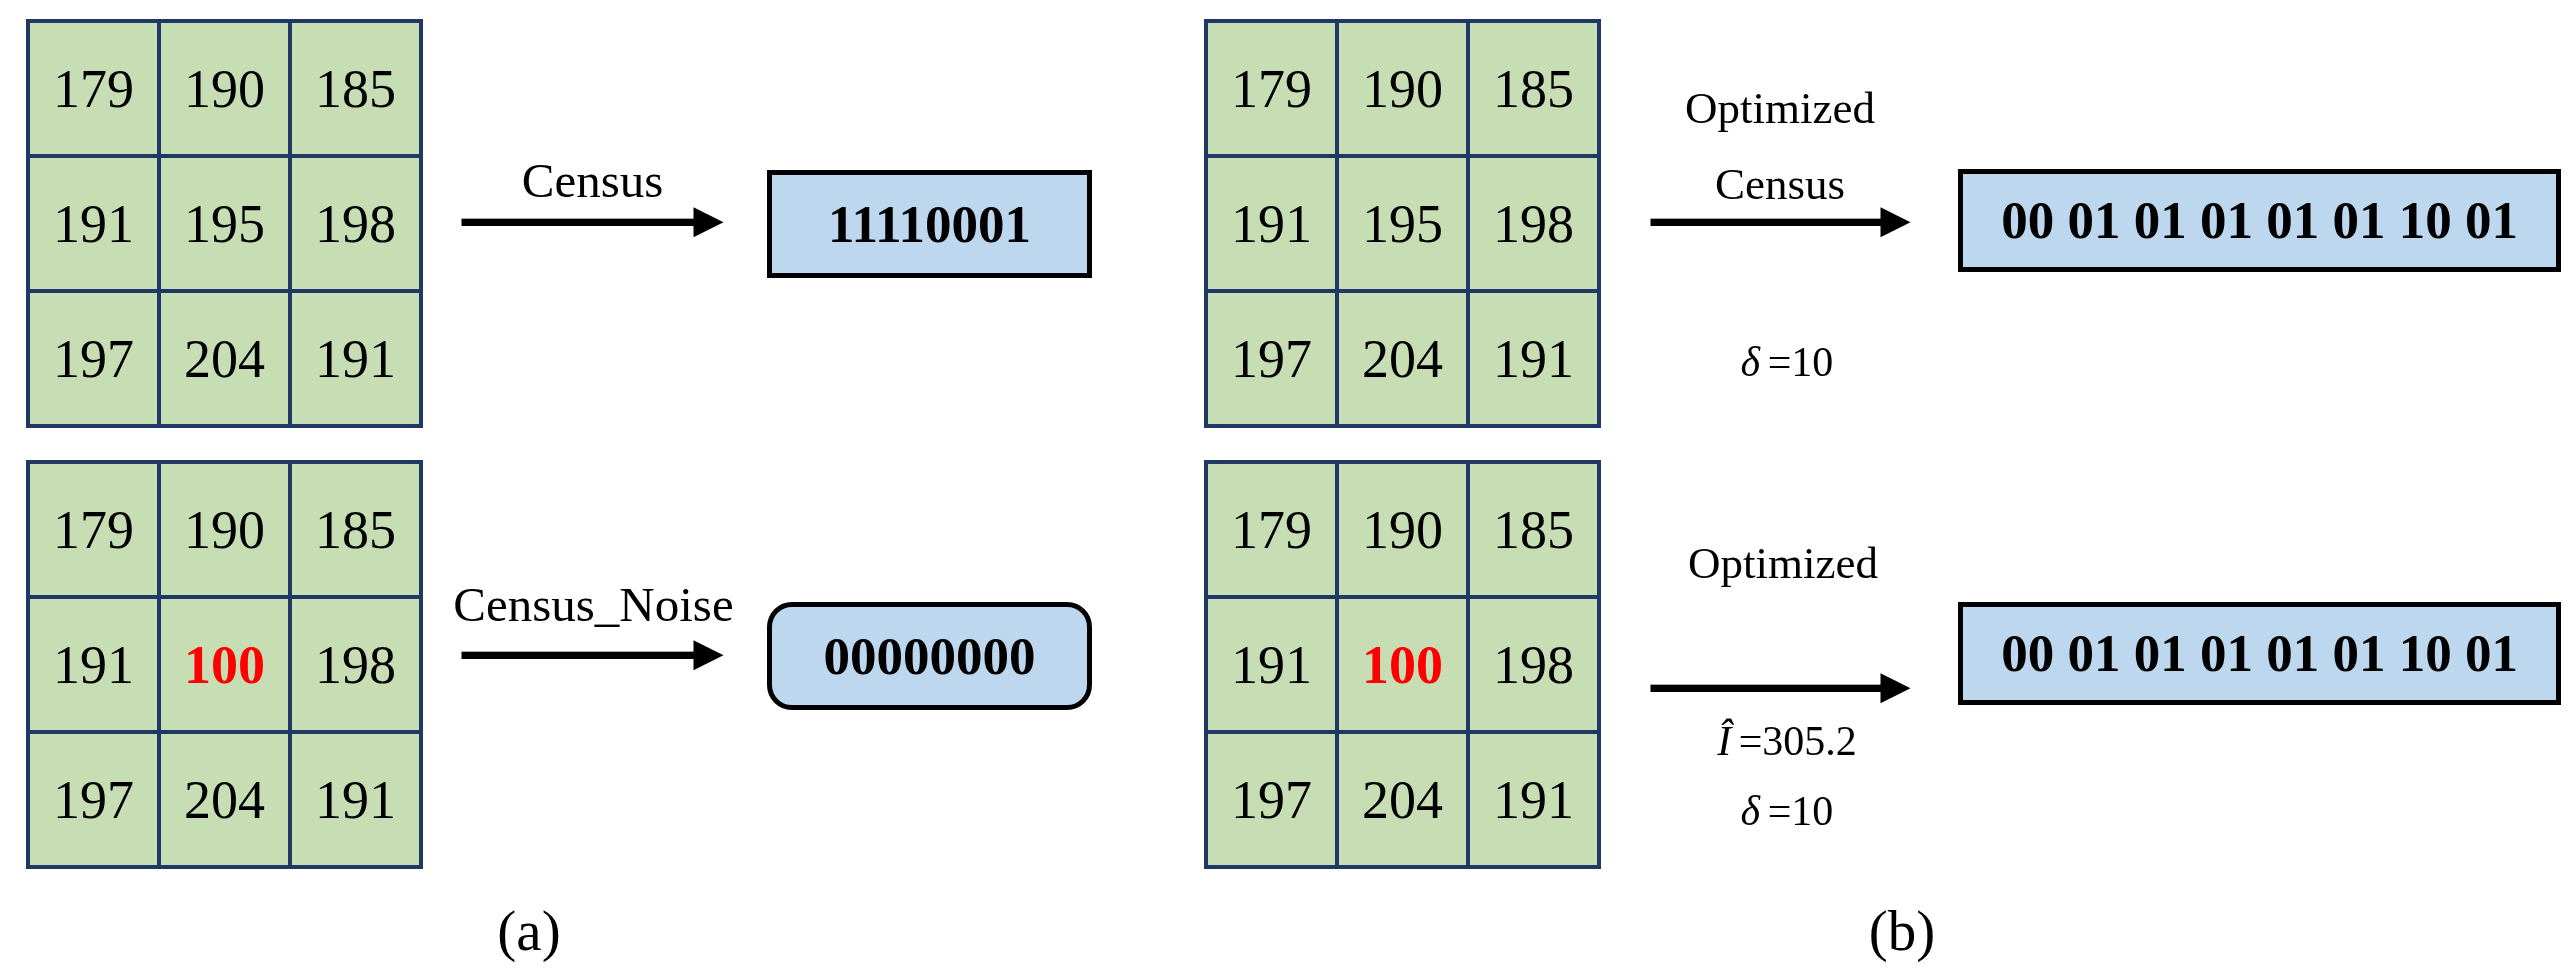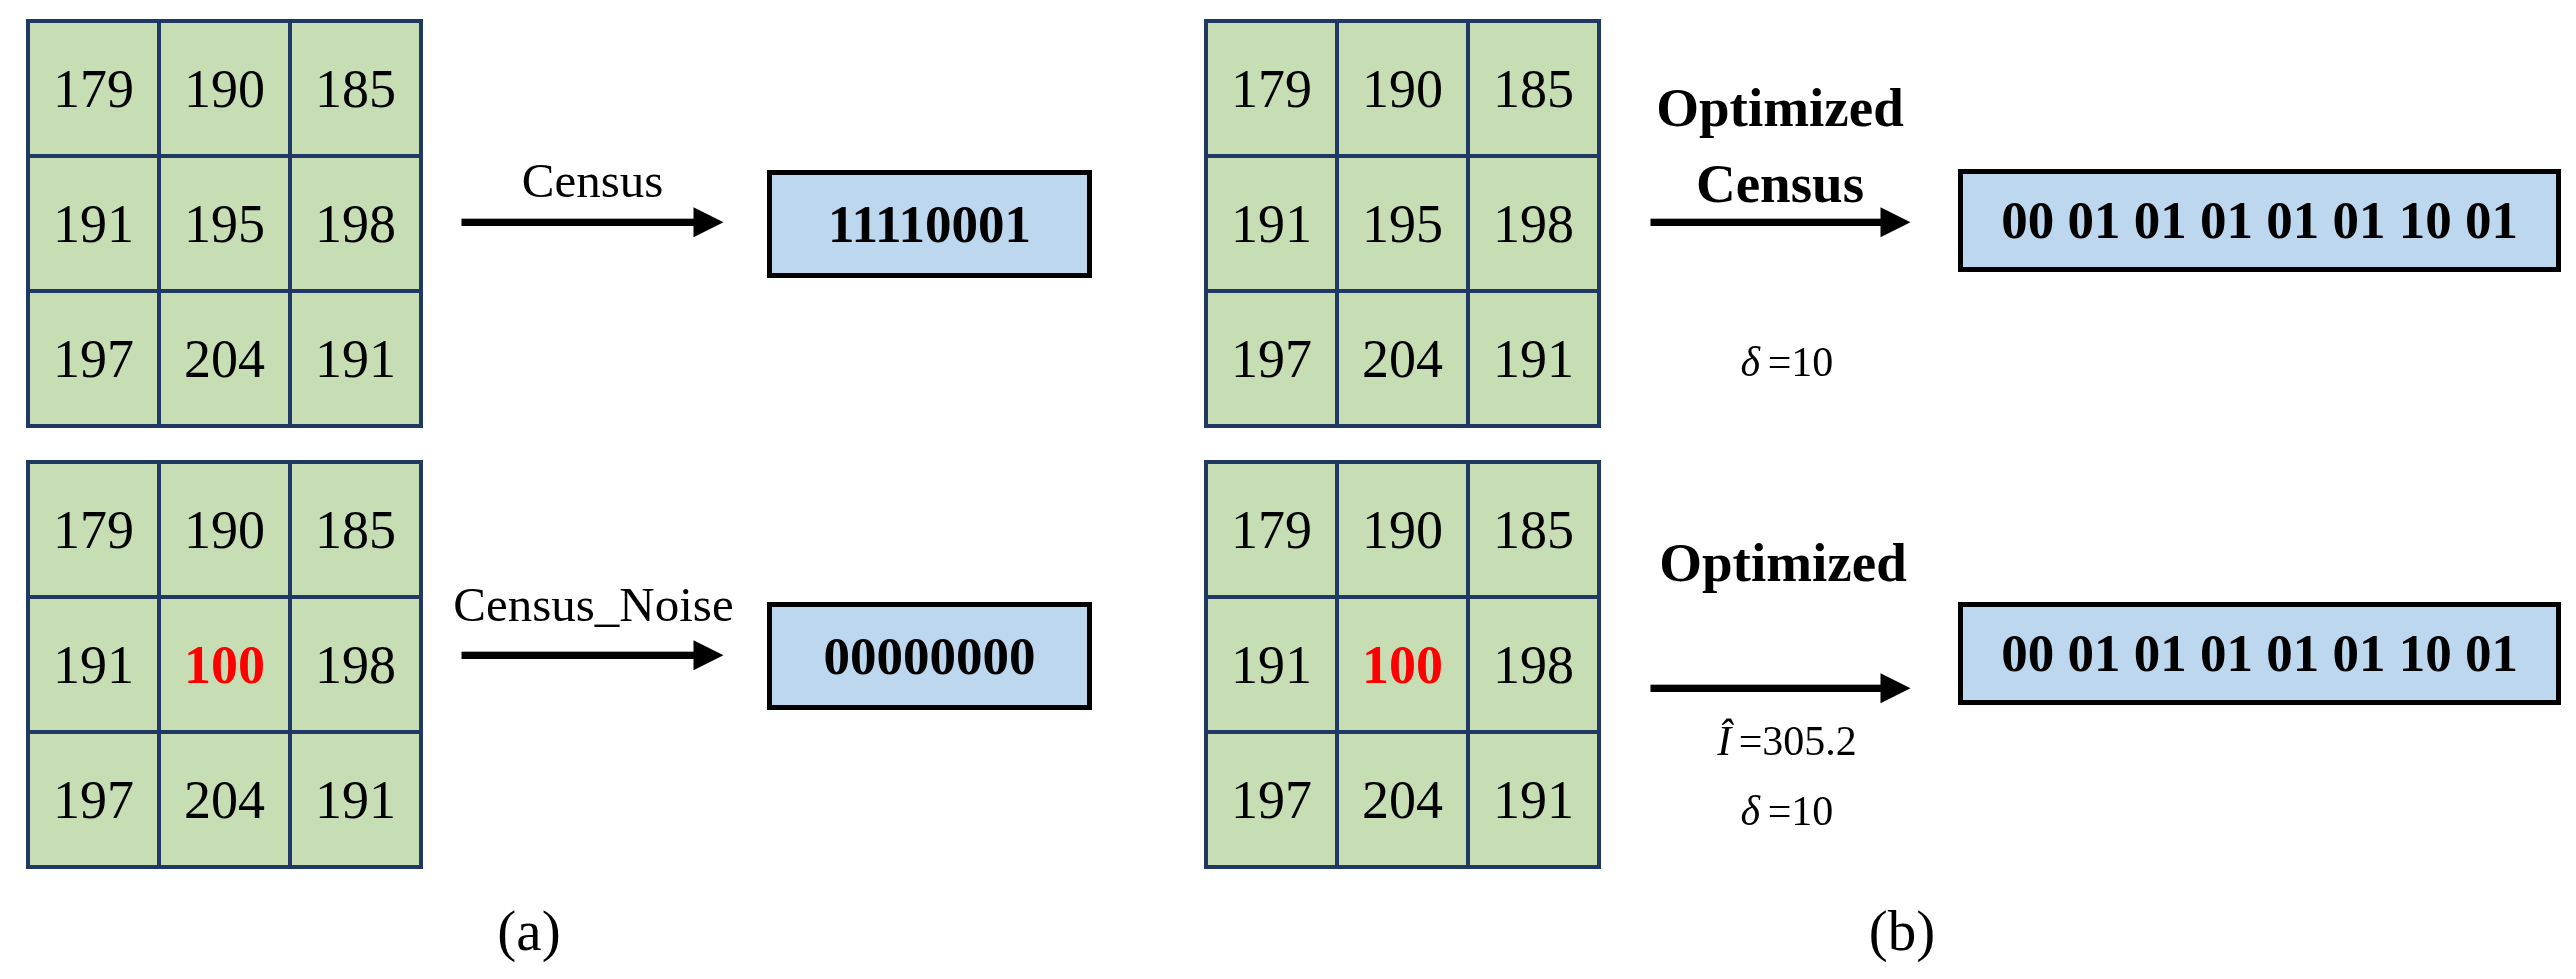--- a/index.html
+++ b/index.html
@@ -34,39 +34,39 @@
   #matrix-b2{left:1204px;top:460px;}
 
   
   .result{
     position:absolute;box-sizing:border-box;
     background:var(--result_fill);border:5.4px solid var(--result_border);
     display:flex;align-items:center;justify-content:center;
     font-size:53px;line-height:1;white-space:nowrap;font-weight:bold;
   }
   #result-a1{left:767px;top:170px;width:325px;height:108px;}
-  #result-a2{left:767px;top:602px;width:325px;height:108px;}
+  #result-a2{left:767px;top:602px;width:325px;height:108px;border-radius:25px;}
   #result-b1{left:1958px;top:169px;width:603px;height:103px;}
   #result-b2{left:1958px;top:602px;width:603px;height:103px;}
 
   
   .arrow{position:absolute;}
   #arrow-a1{left:460px;top:204px;}
   #arrow-a2{left:460px;top:637px;}
   #arrow-b1{left:1649px;top:204px;}
   #arrow-b2{left:1649px;top:670px;}
 
   
   .arrow-label{
     position:absolute;text-align:center;font-size:49px;line-height:1.2;white-space:nowrap;
   }
   #label-a1{left:460px;width:265px;top:152px;}
   #label-a2{left:445px;width:297px;top:576px;}
   .arrow-label-2line{
-    position:absolute;text-align:center;font-size:55px;line-height:76px;white-space:nowrap;font-weight:bold;
+    position:absolute;text-align:center;font-size:45px;line-height:76px;white-space:nowrap;
   }
   #label-b1{left:1645px;width:270px;top:70px;}
   #label-b2{left:1618px;width:330px;top:525px;}
 
   
   .formula{
     position:absolute;left:1652px;width:270px;text-align:center;
     font-size:42px;line-height:1.2;white-space:nowrap;
   }
   .formula .sym{font-style:italic;}

